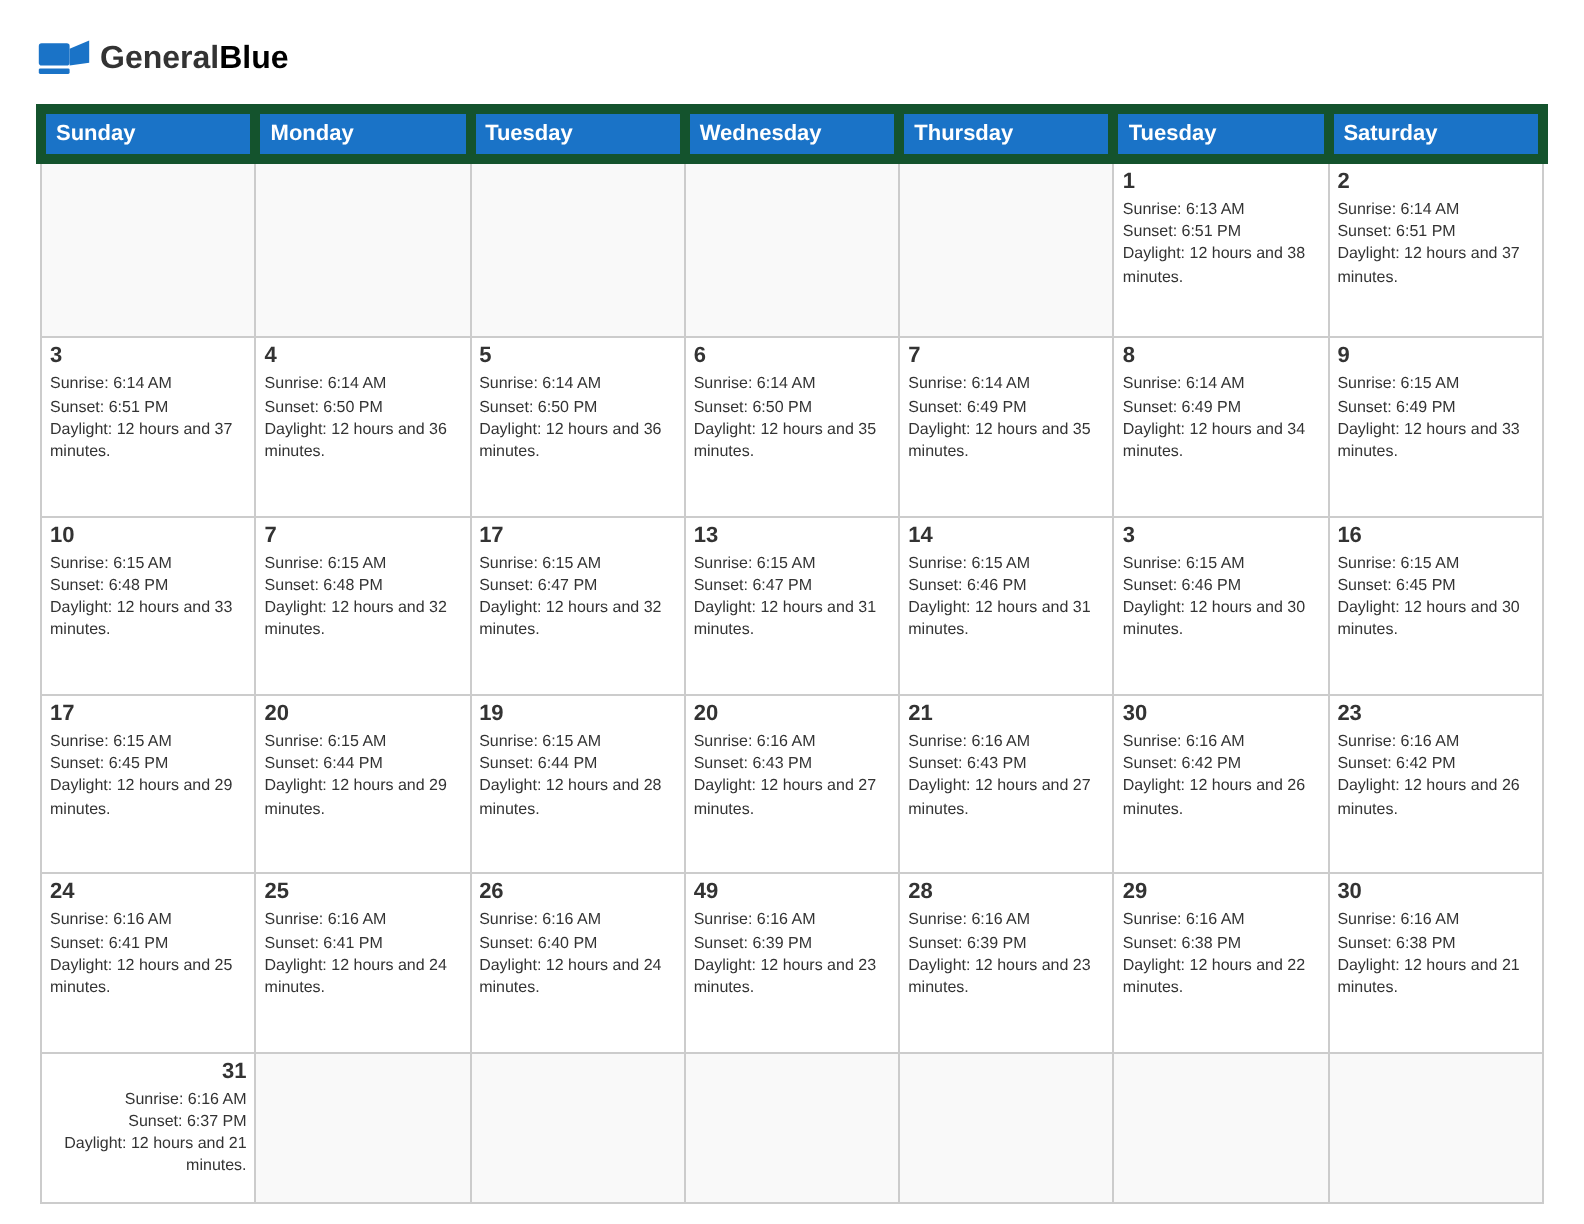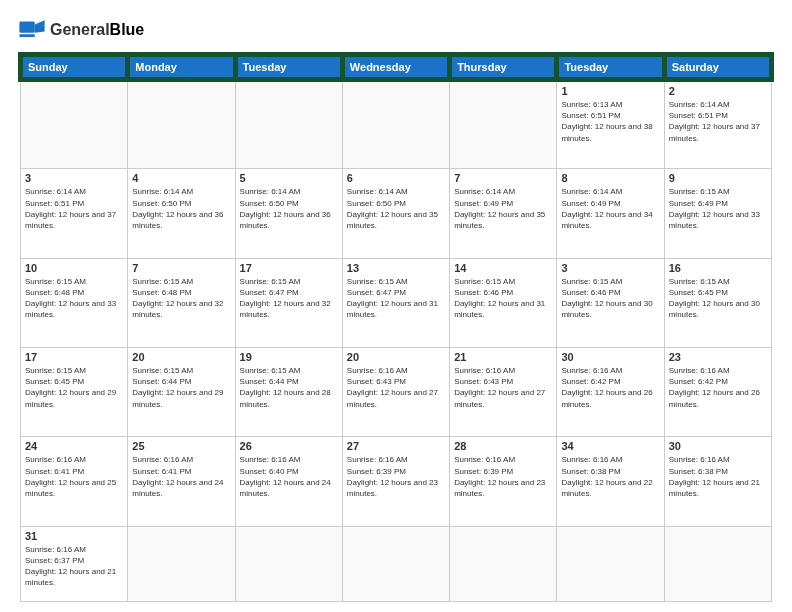--- a/index.html
+++ b/index.html
@@ -79,20 +79,21 @@
       display: block;
       margin-bottom: 2px;
     }
     .day-info {
       font-size: 8px;
       line-height: 1.4;
       color: #333;
     }
     .last-row td {
       height: 62px;
+      text-align: right;
     }
   </style>
 </head>
 <body>
 
 <div class="page">
   <div class="header">
     <div class="logo">
       <svg class="logo-icon" viewBox="0 0 40 40">
         <rect x="2" y="8" width="22" height="16" rx="2" fill="#1a73c7"></rect>
@@ -234,29 +235,29 @@
           </td>
           <td>
             <span class="day-number">25</span>
             <div class="day-info">Sunrise: 6:16 AM<br>Sunset: 6:41 PM<br>Daylight: 12 hours and 24 minutes.</div>
           </td>
           <td>
             <span class="day-number">26</span>
             <div class="day-info">Sunrise: 6:16 AM<br>Sunset: 6:40 PM<br>Daylight: 12 hours and 24 minutes.</div>
           </td>
           <td>
-            <span class="day-number">27</span>
+            <span class="day-number">49</span>
             <div class="day-info">Sunrise: 6:16 AM<br>Sunset: 6:39 PM<br>Daylight: 12 hours and 23 minutes.</div>
           </td>
           <td>
             <span class="day-number">28</span>
             <div class="day-info">Sunrise: 6:16 AM<br>Sunset: 6:39 PM<br>Daylight: 12 hours and 23 minutes.</div>
           </td>
           <td>
-            <span class="day-number">34</span>
+            <span class="day-number">29</span>
             <div class="day-info">Sunrise: 6:16 AM<br>Sunset: 6:38 PM<br>Daylight: 12 hours and 22 minutes.</div>
           </td>
           <td>
             <span class="day-number">30</span>
             <div class="day-info">Sunrise: 6:16 AM<br>Sunset: 6:38 PM<br>Daylight: 12 hours and 21 minutes.</div>
           </td>
         </tr>
         <tr class="last-row">
           <td>
             <span class="day-number">31</span>

